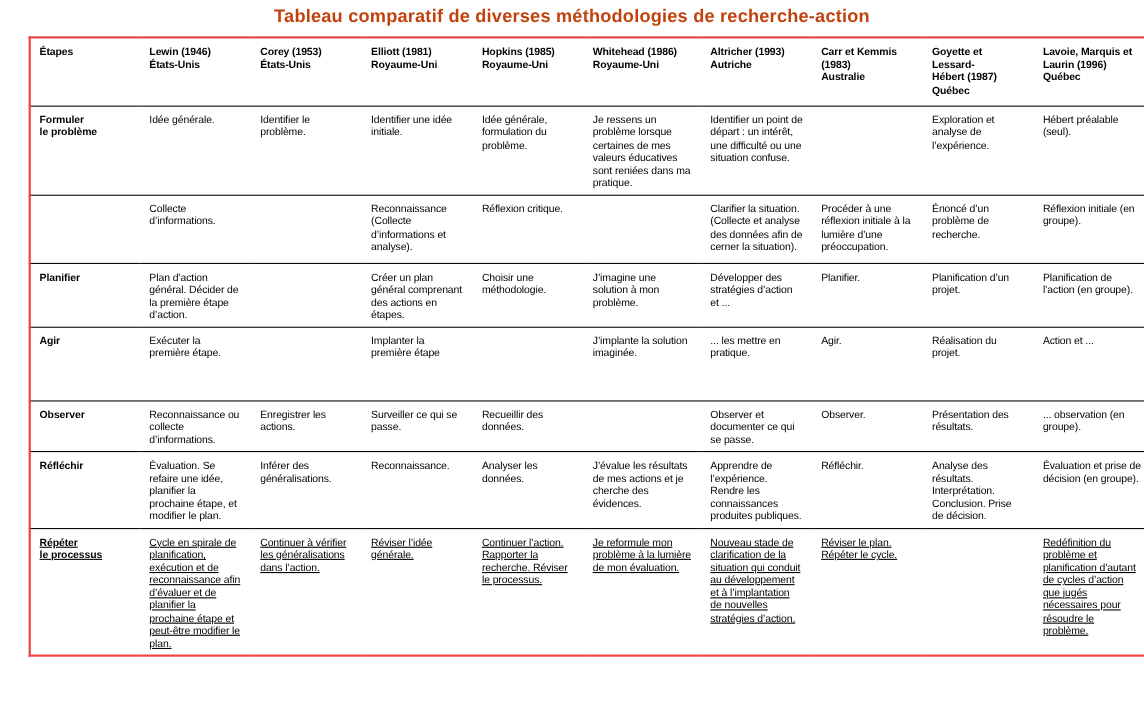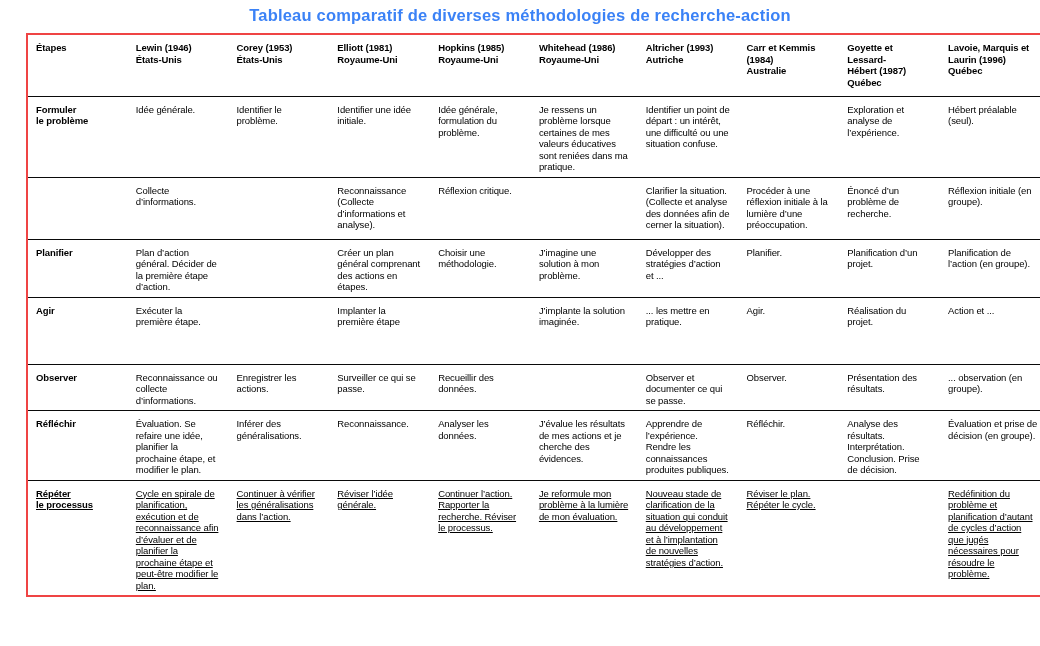--- a/index.html
+++ b/index.html
@@ -22,21 +22,21 @@
   .title {
     margin: 0;
     position: absolute;
     top: 6px;
     left: 0;
     width: 100%;
     text-align: center;
     font-size: 16.5px;
     font-weight: 700;
     letter-spacing: 0.2px;
-    color: #3b82f6;
+    color: #c2410c;
   }
   table.comp-table {
     position: absolute;
     left: 26px;
     top: 33px;
     width: 1022px;
     border-collapse: collapse;
     table-layout: fixed;
     border: 2px solid #ef4444;
   }
@@ -104,21 +104,21 @@
 États-Unis</th>
           <th>Elliott (1981)
 Royaume-Uni</th>
           <th>Hopkins (1985)
 Royaume-Uni</th>
           <th>Whitehead (1986)
 Royaume-Uni</th>
           <th>Altricher (1993)
 Autriche</th>
           <th>Carr et Kemmis
-(1984)
+(1983)
 Australie</th>
           <th>Goyette et Lessard-
 Hébert (1987)
 Québec</th>
           <th>Lavoie, Marquis et
 Laurin (1996)
 Québec</th>
         </tr>
     </thead>
     <tbody id="table-body">

